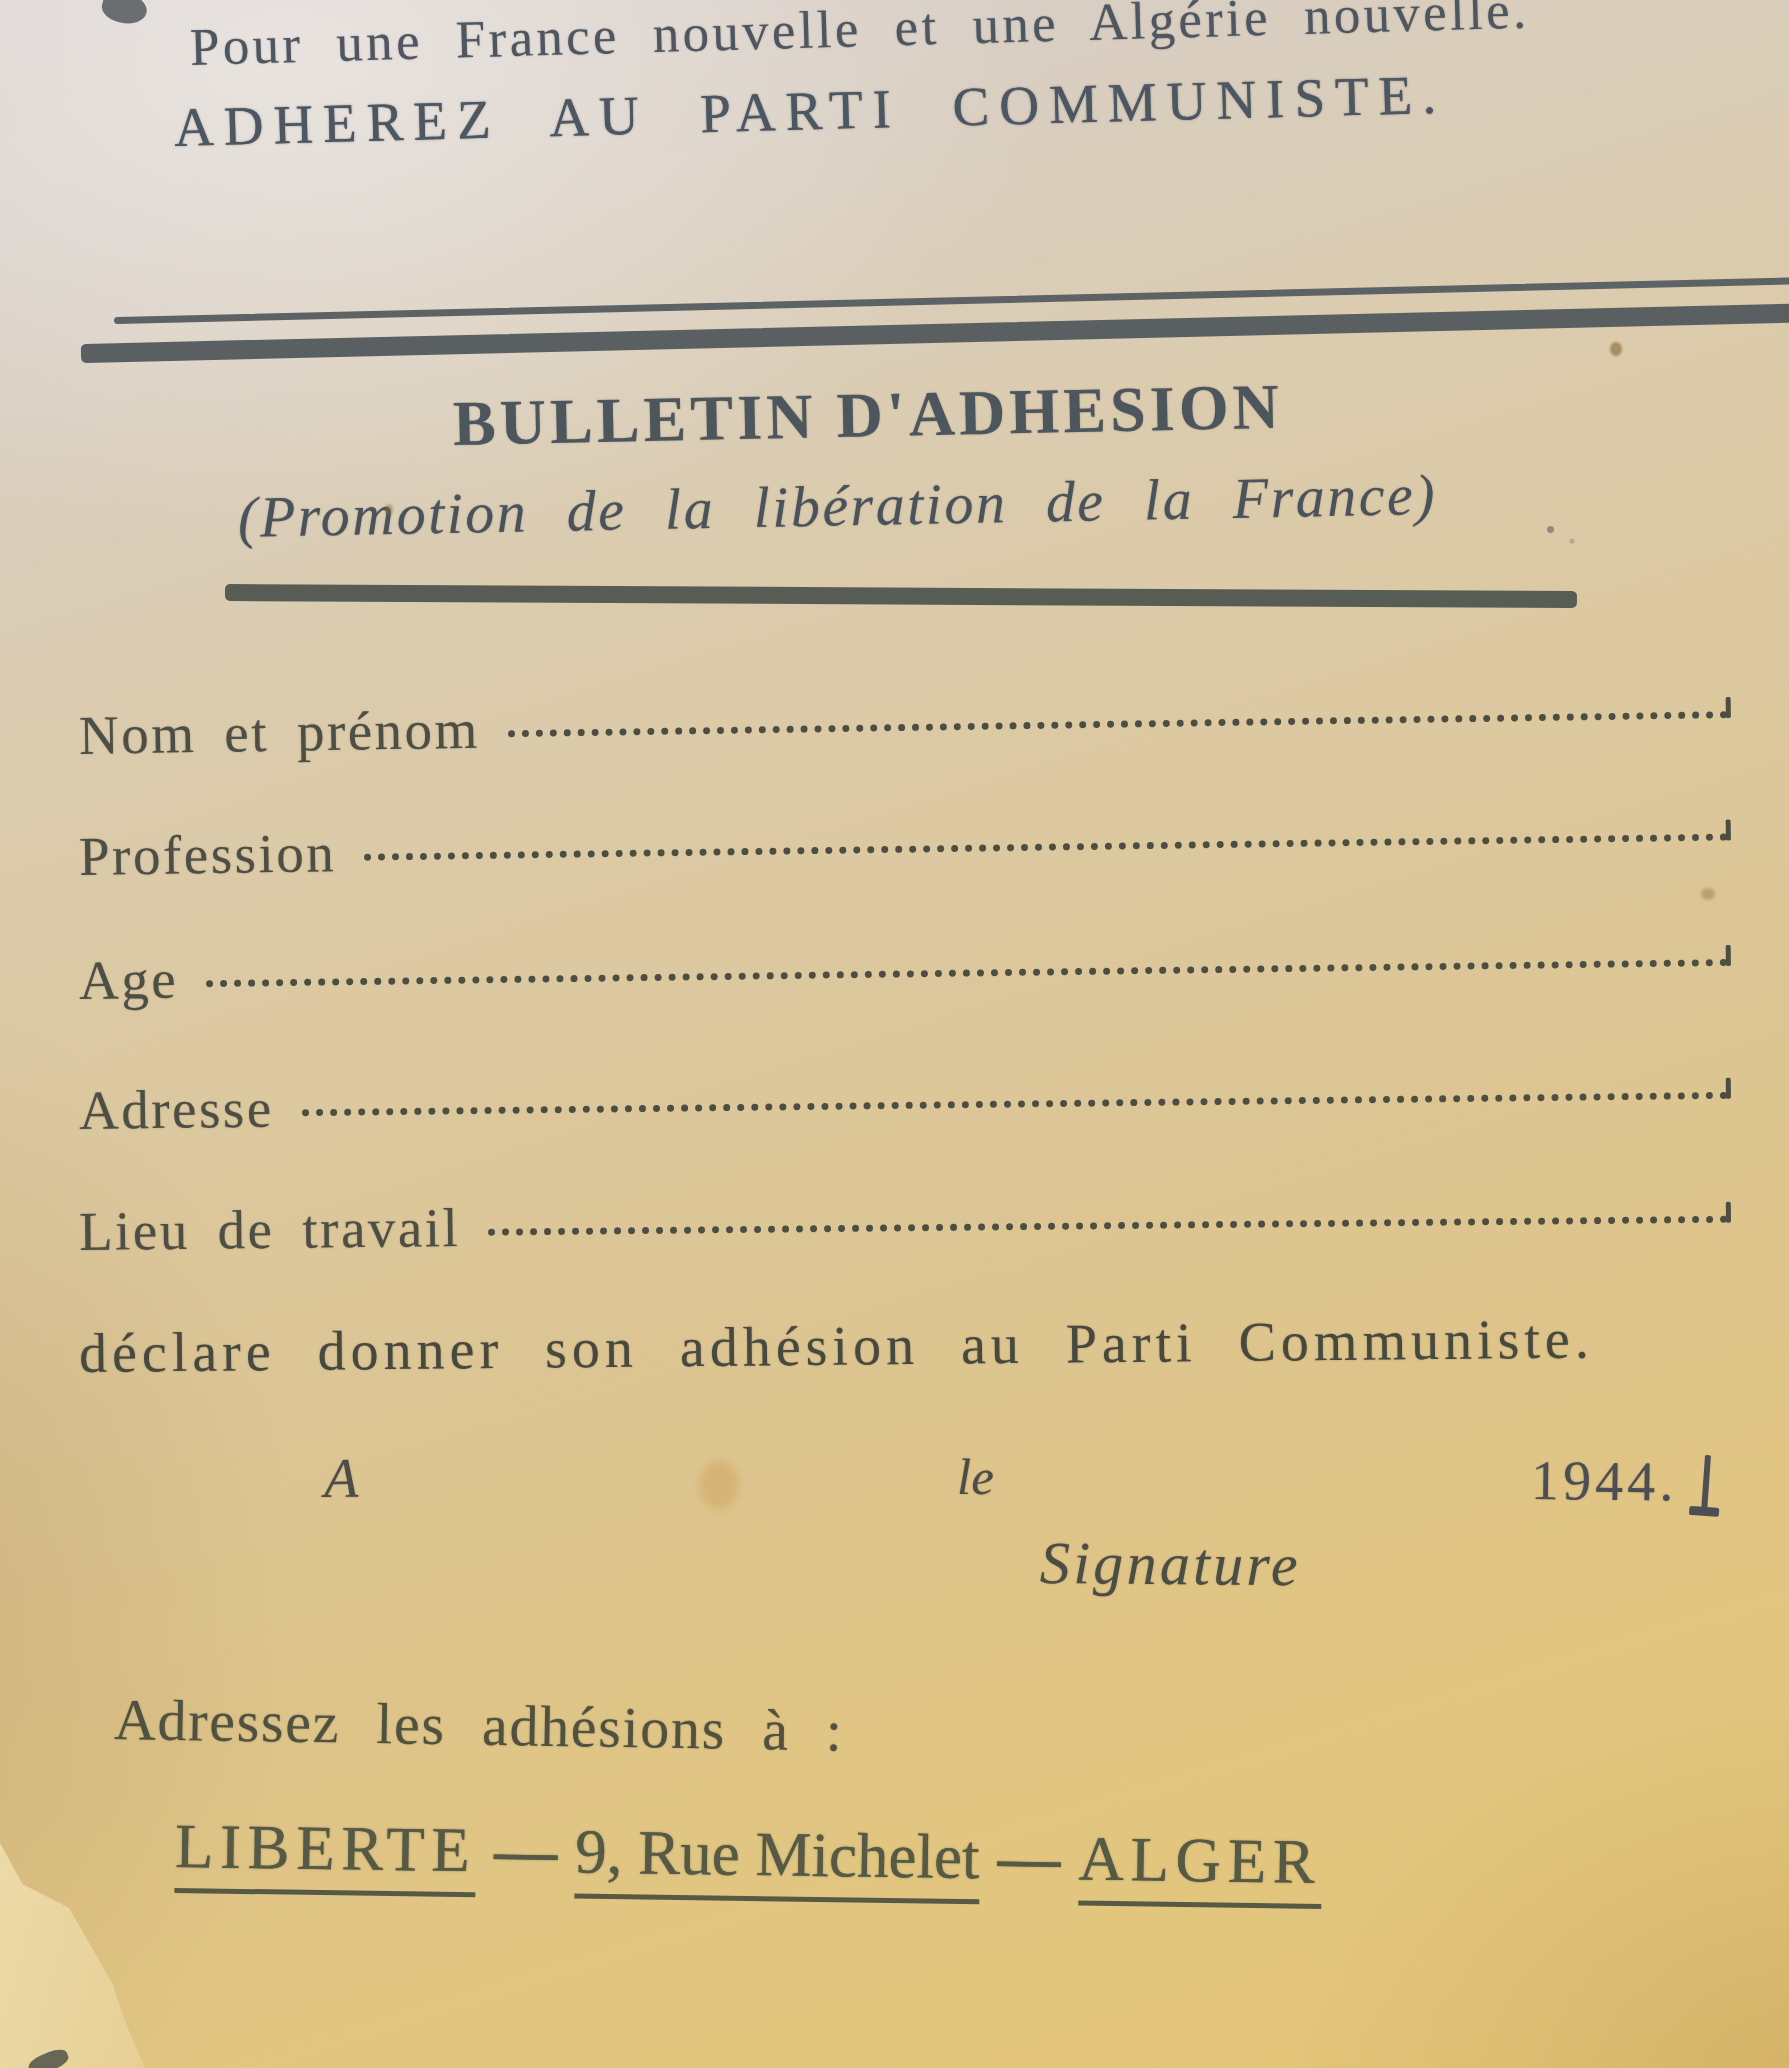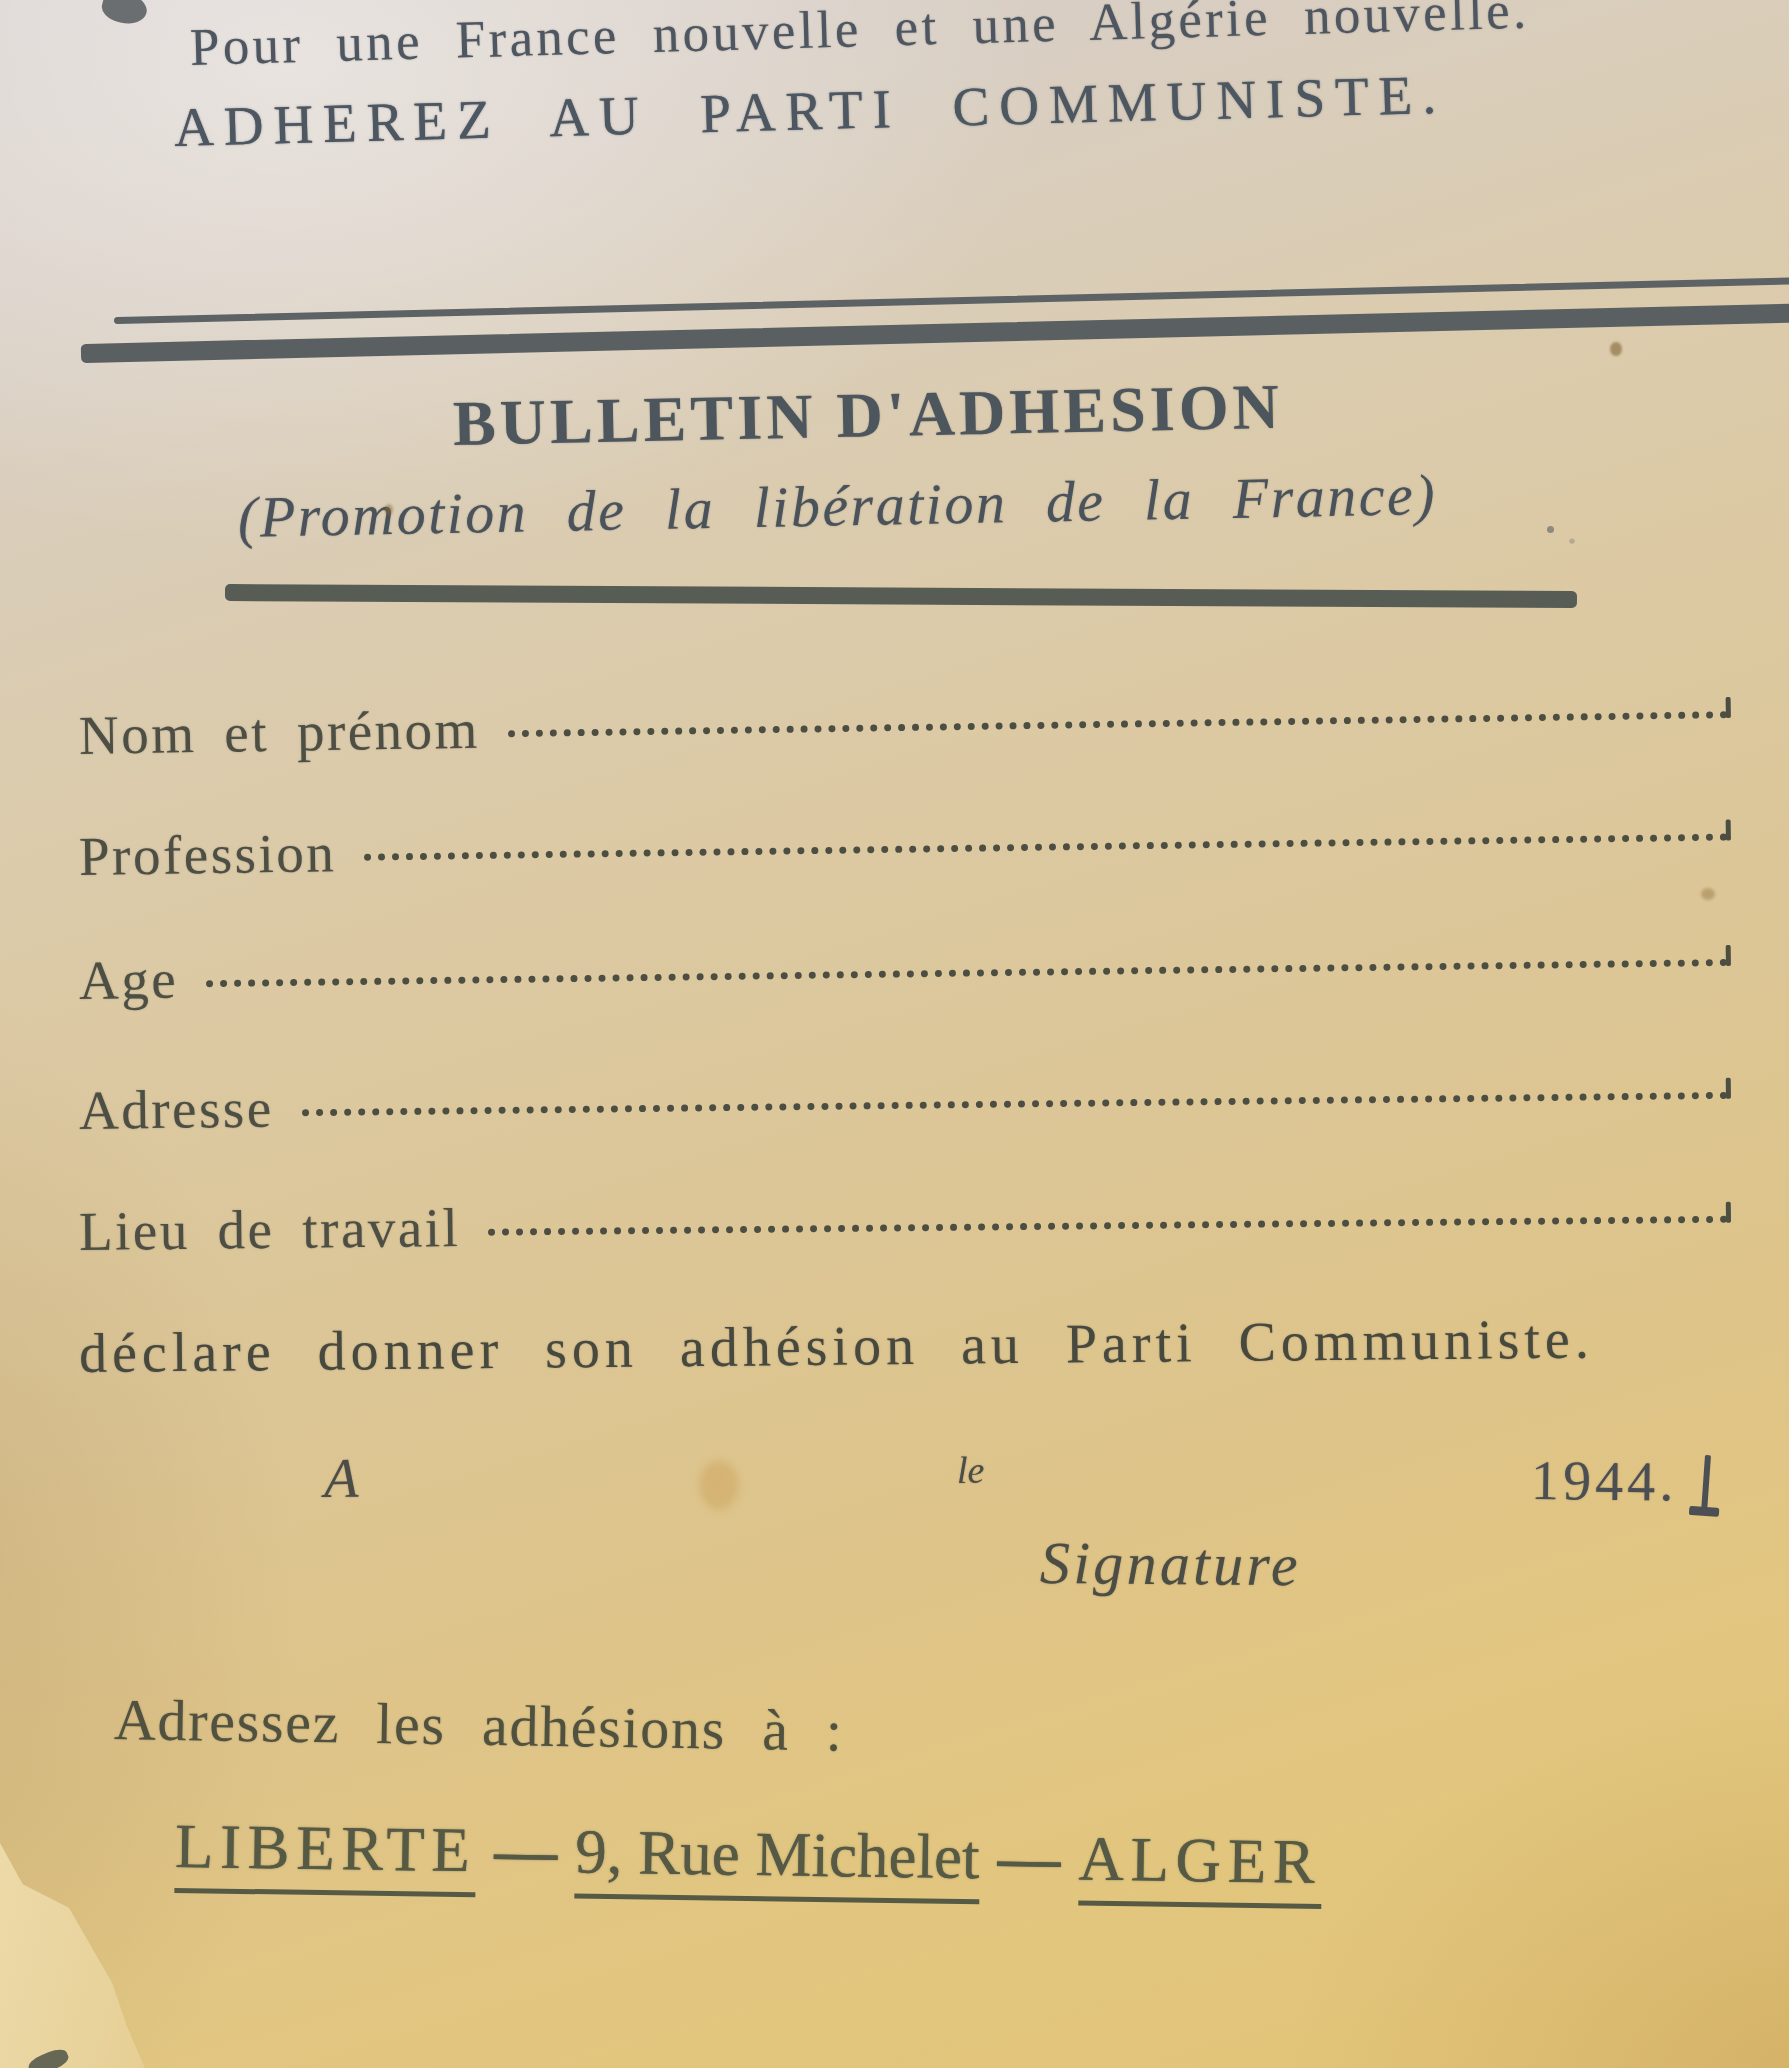--- a/index.html
+++ b/index.html
@@ -42,21 +42,21 @@
                  background:#4d4e42;border-radius:1.7px;}
   .r-nom{top:704px;transform:rotate(-0.9deg);}
   .r-pro{top:825px;transform:rotate(-0.85deg);}
   .r-age{top:949px;transform:rotate(-0.8deg);}
   .r-adr{top:1079px;transform:rotate(-0.7deg);}
   .r-lieu{top:1200px;transform:rotate(-0.6deg);}
   .declaration{left:79px;top:1321px;font-size:56px;letter-spacing:5px;word-spacing:23px;
                color:#47483e;transform:rotate(-0.55deg);}
   
   .place-a{left:324px;top:1446px;font-size:56px;color:#4c4d46;transform:rotate(-0.4deg);}
-  .date-le{left:957px;top:1448px;font-size:38px;color:#4c4d46;}
+  .date-le{left:957px;top:1448px;font-size:51px;color:#4c4d46;}
   .year{left:1531px;top:1448px;font-size:56px;letter-spacing:4.1px;color:#4b4f54;transform:rotate(0.6deg);}
   .inkmark{position:absolute;left:1703px;top:1455px;width:5.8px;height:58px;background:#4c5055;
            transform:rotate(4deg);border-radius:1.7px;}
   .inkmark::after{content:"";position:absolute;left:-12.4px;bottom:-3.3px;width:30px;height:9px;
                   background:#4c5055;border-radius:2.5px;}
   .signature{left:1040px;top:1529px;font-size:60px;letter-spacing:3.3px;color:#4c4d44;transform:rotate(0.5deg);}
   .instruction{left:114px;top:1686px;font-size:58px;letter-spacing:1.7px;word-spacing:20px;
                color:#50523f;transform:rotate(0.9deg);}
   .address{left:175px;top:1810px;font-size:63px;color:#565a45;transform:rotate(0.8deg);
            text-shadow:0 0 0.8px #565a45,0 0 2.5px rgba(80,85,65,.35);}

